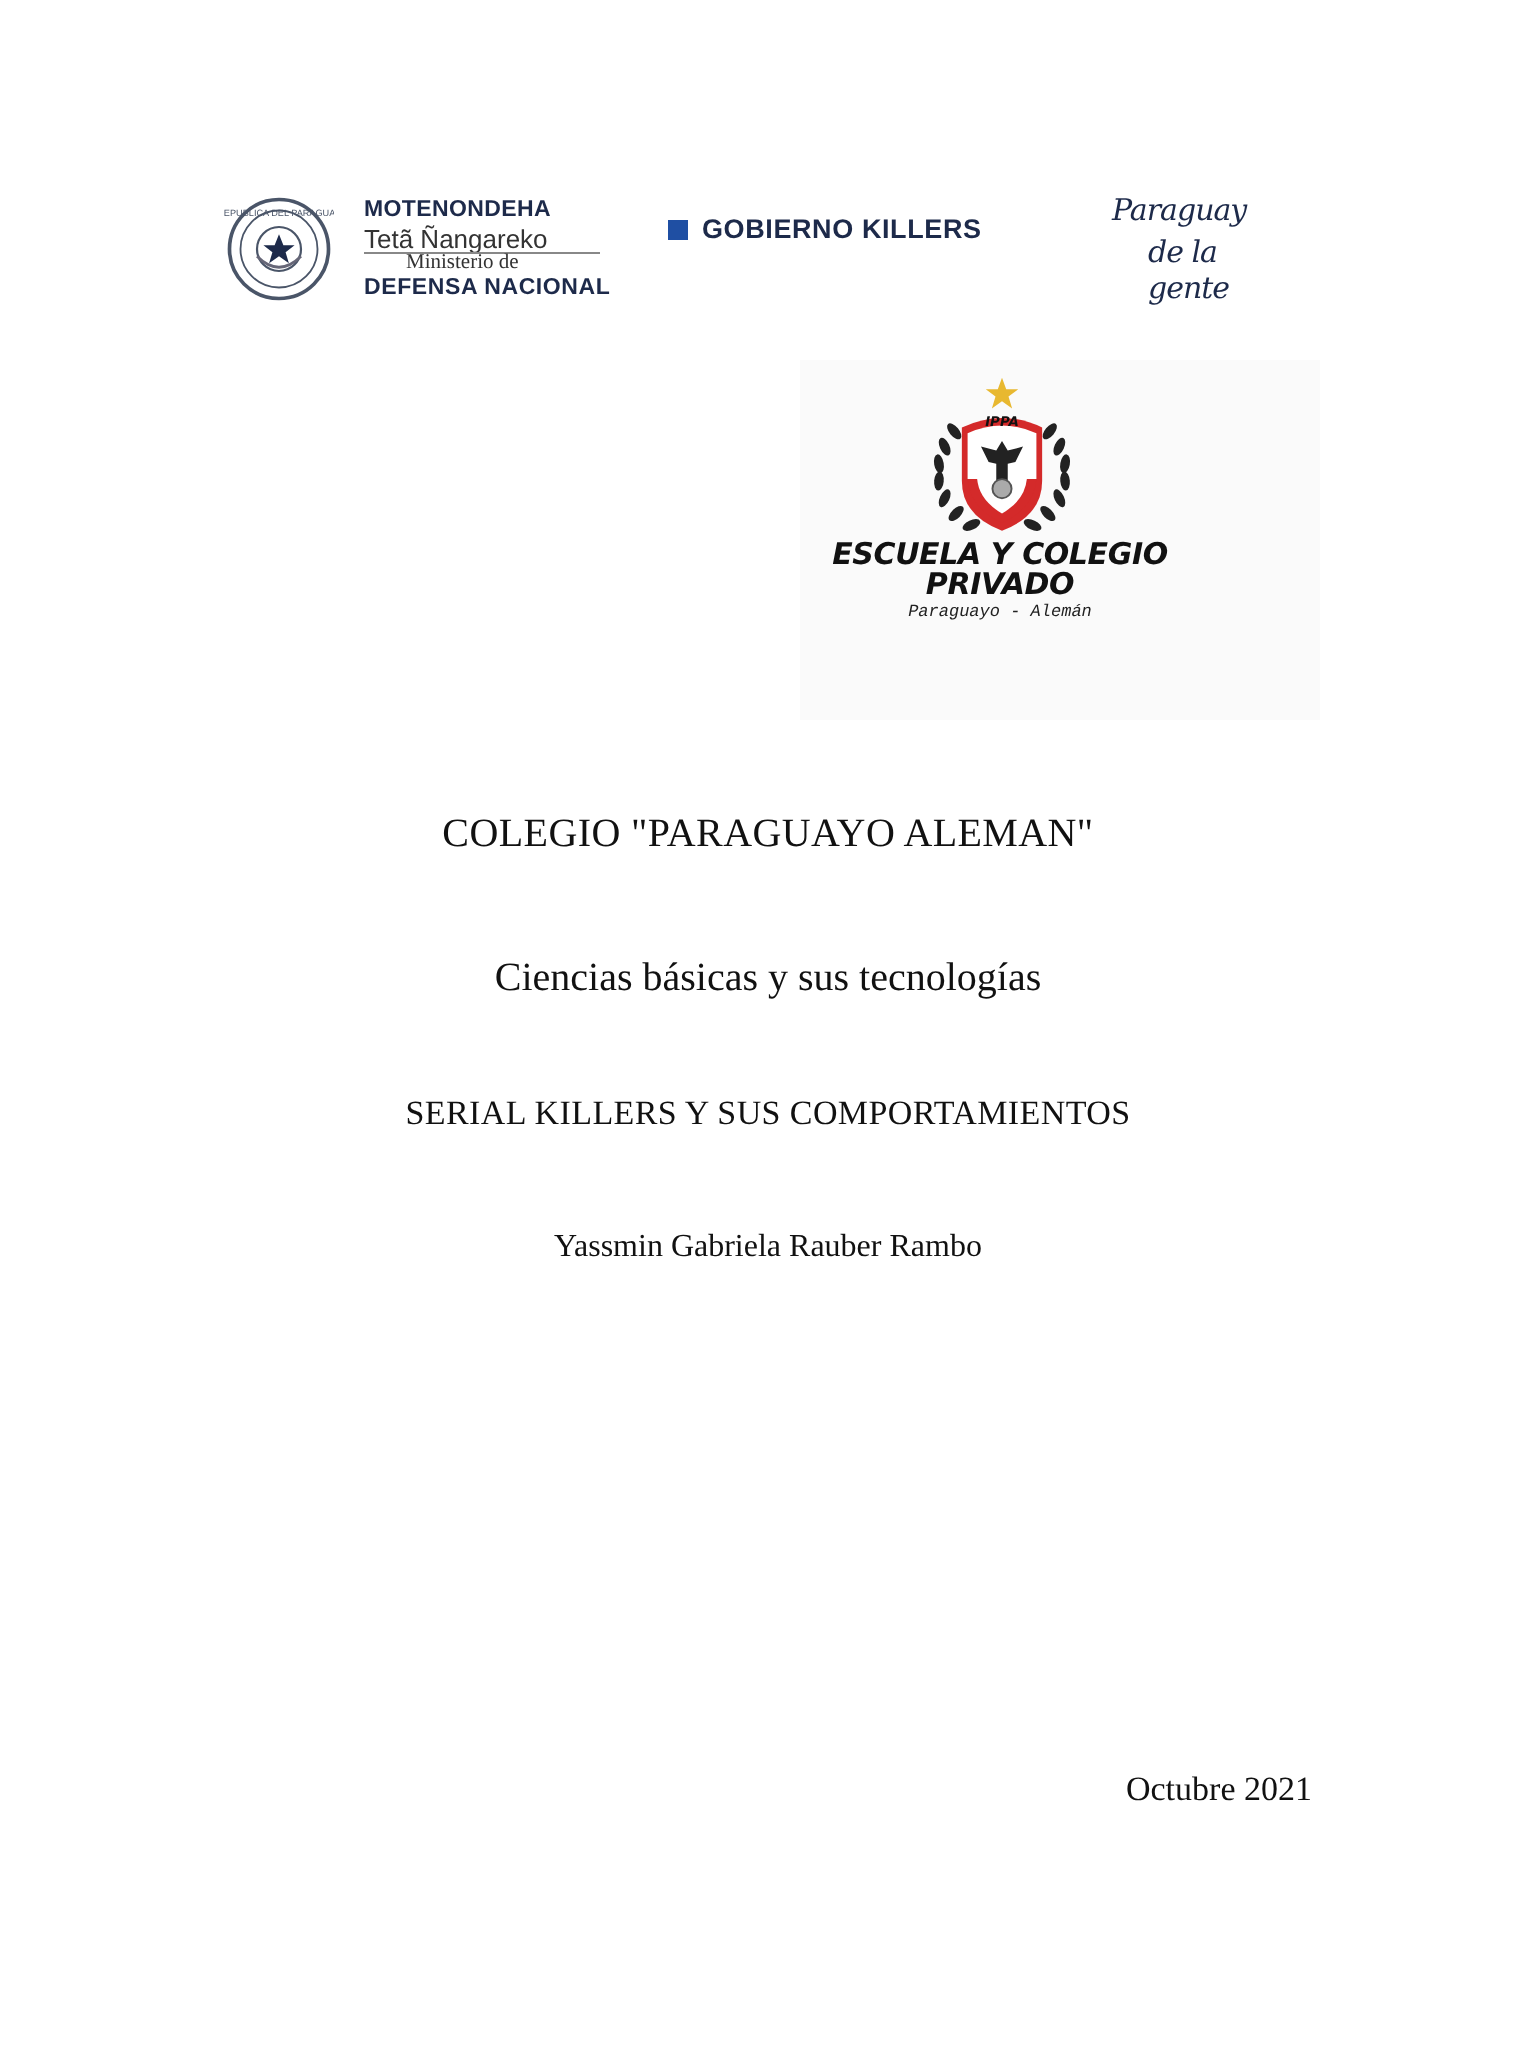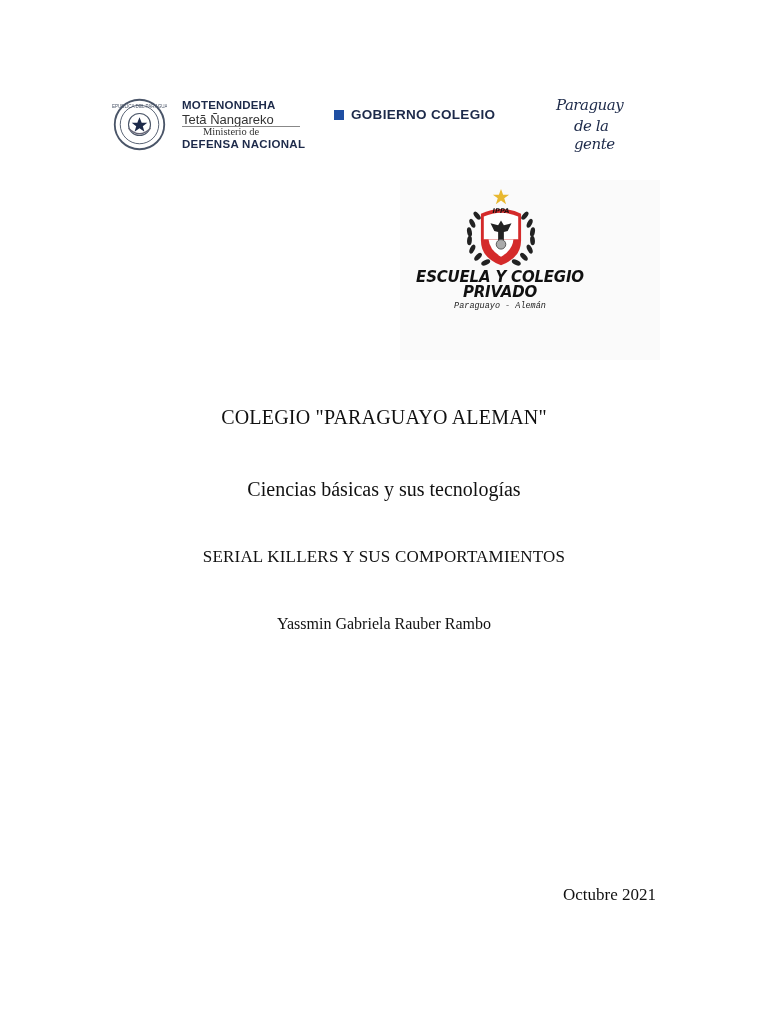--- a/index.html
+++ b/index.html
@@ -54,21 +54,21 @@
   <div class="t1">MOTENONDEHA</div>
   <div class="t2">Tetã Ñangareko</div>
   <div class="rule"></div>
   <div class="t3">Ministerio de</div>
   <div class="t4">DEFENSA NACIONAL</div>
 </div>
 
 <div class="abs gob">
   <div class="row">
     <span class="sq" style="background:#1f4fa3;"></span>
-    <span class="l2">GOBIERNO COLEGIO</span>
+    <span class="l2">GOBIERNO KILLERS</span>
   </div>
 </div>
 
 <div class="abs pdlg">
   <span class="s1">Paraguay</span>
   <span class="s2">de la gente</span>
 </div>
 
 <div class="abs crest-box"></div>
 <svg class="abs crest" viewBox="0 0 90 90">

